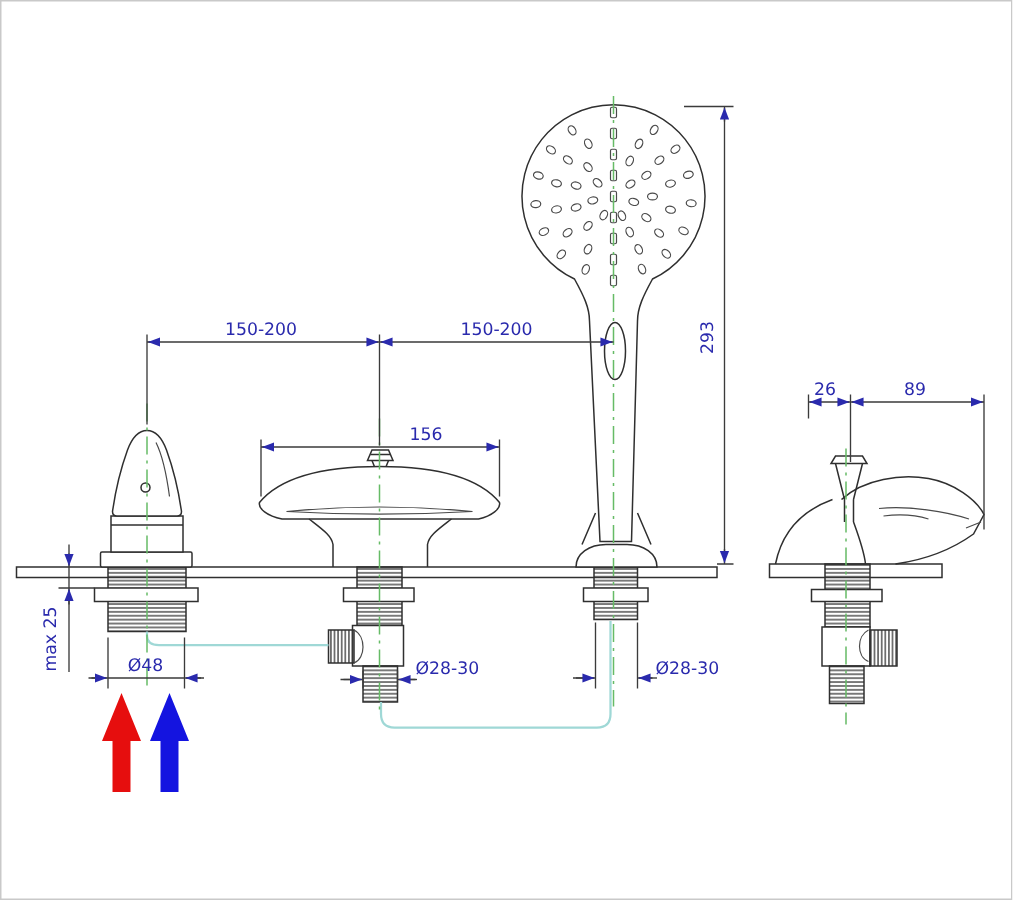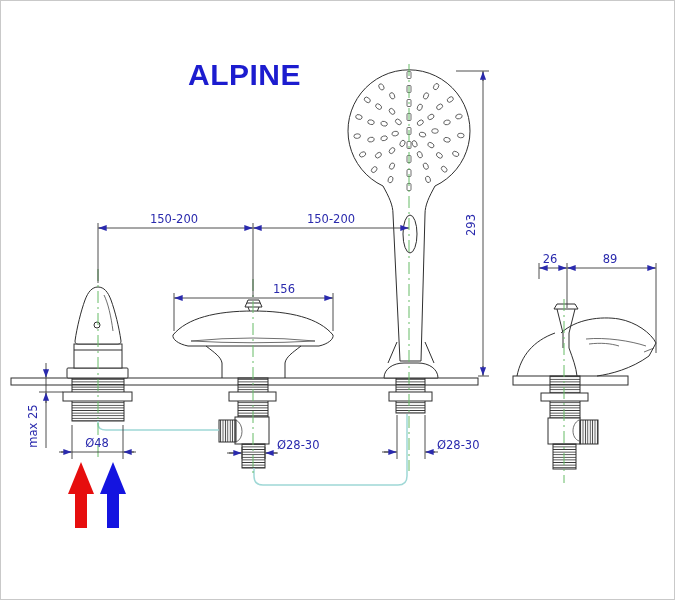--- a/index.html
+++ b/index.html
@@ -24,21 +24,20 @@
   .thread{fill:url(#thrH);stroke:#2f2f2f;stroke-width:1;}
   .threadv{fill:url(#thrV);stroke:#2f2f2f;stroke-width:1;}
   .dim{stroke:#3b3b3b;stroke-width:0.9;fill:none;}
   .hose{stroke:#9fd8d6;stroke-width:1.5;fill:none;}
   .cline{stroke:#66bb66;stroke-width:1;fill:none;stroke-dasharray:12 4 2 4;}
 </style>
 </head>
 <body>
 
 <div class="canvas">
-  <div class="title">ALPINE</div>
 
   <svg width="675" height="600" viewBox="0 0 675 600">
     <defs>
       <pattern id="thrH" width="4" height="2.6" patternUnits="userSpaceOnUse">
         <path d="M0,1.3 H4" stroke="#3c3c3c" stroke-width="0.9"></path>
       </pattern>
       <pattern id="thrV" width="2.4" height="4" patternUnits="userSpaceOnUse">
         <path d="M1.2,0 V4" stroke="#3c3c3c" stroke-width="0.9"></path>
       </pattern>
       <marker id="ma" viewBox="0 0 10 10" refX="9.5" refY="5" markerWidth="9" markerHeight="9" orient="auto">

